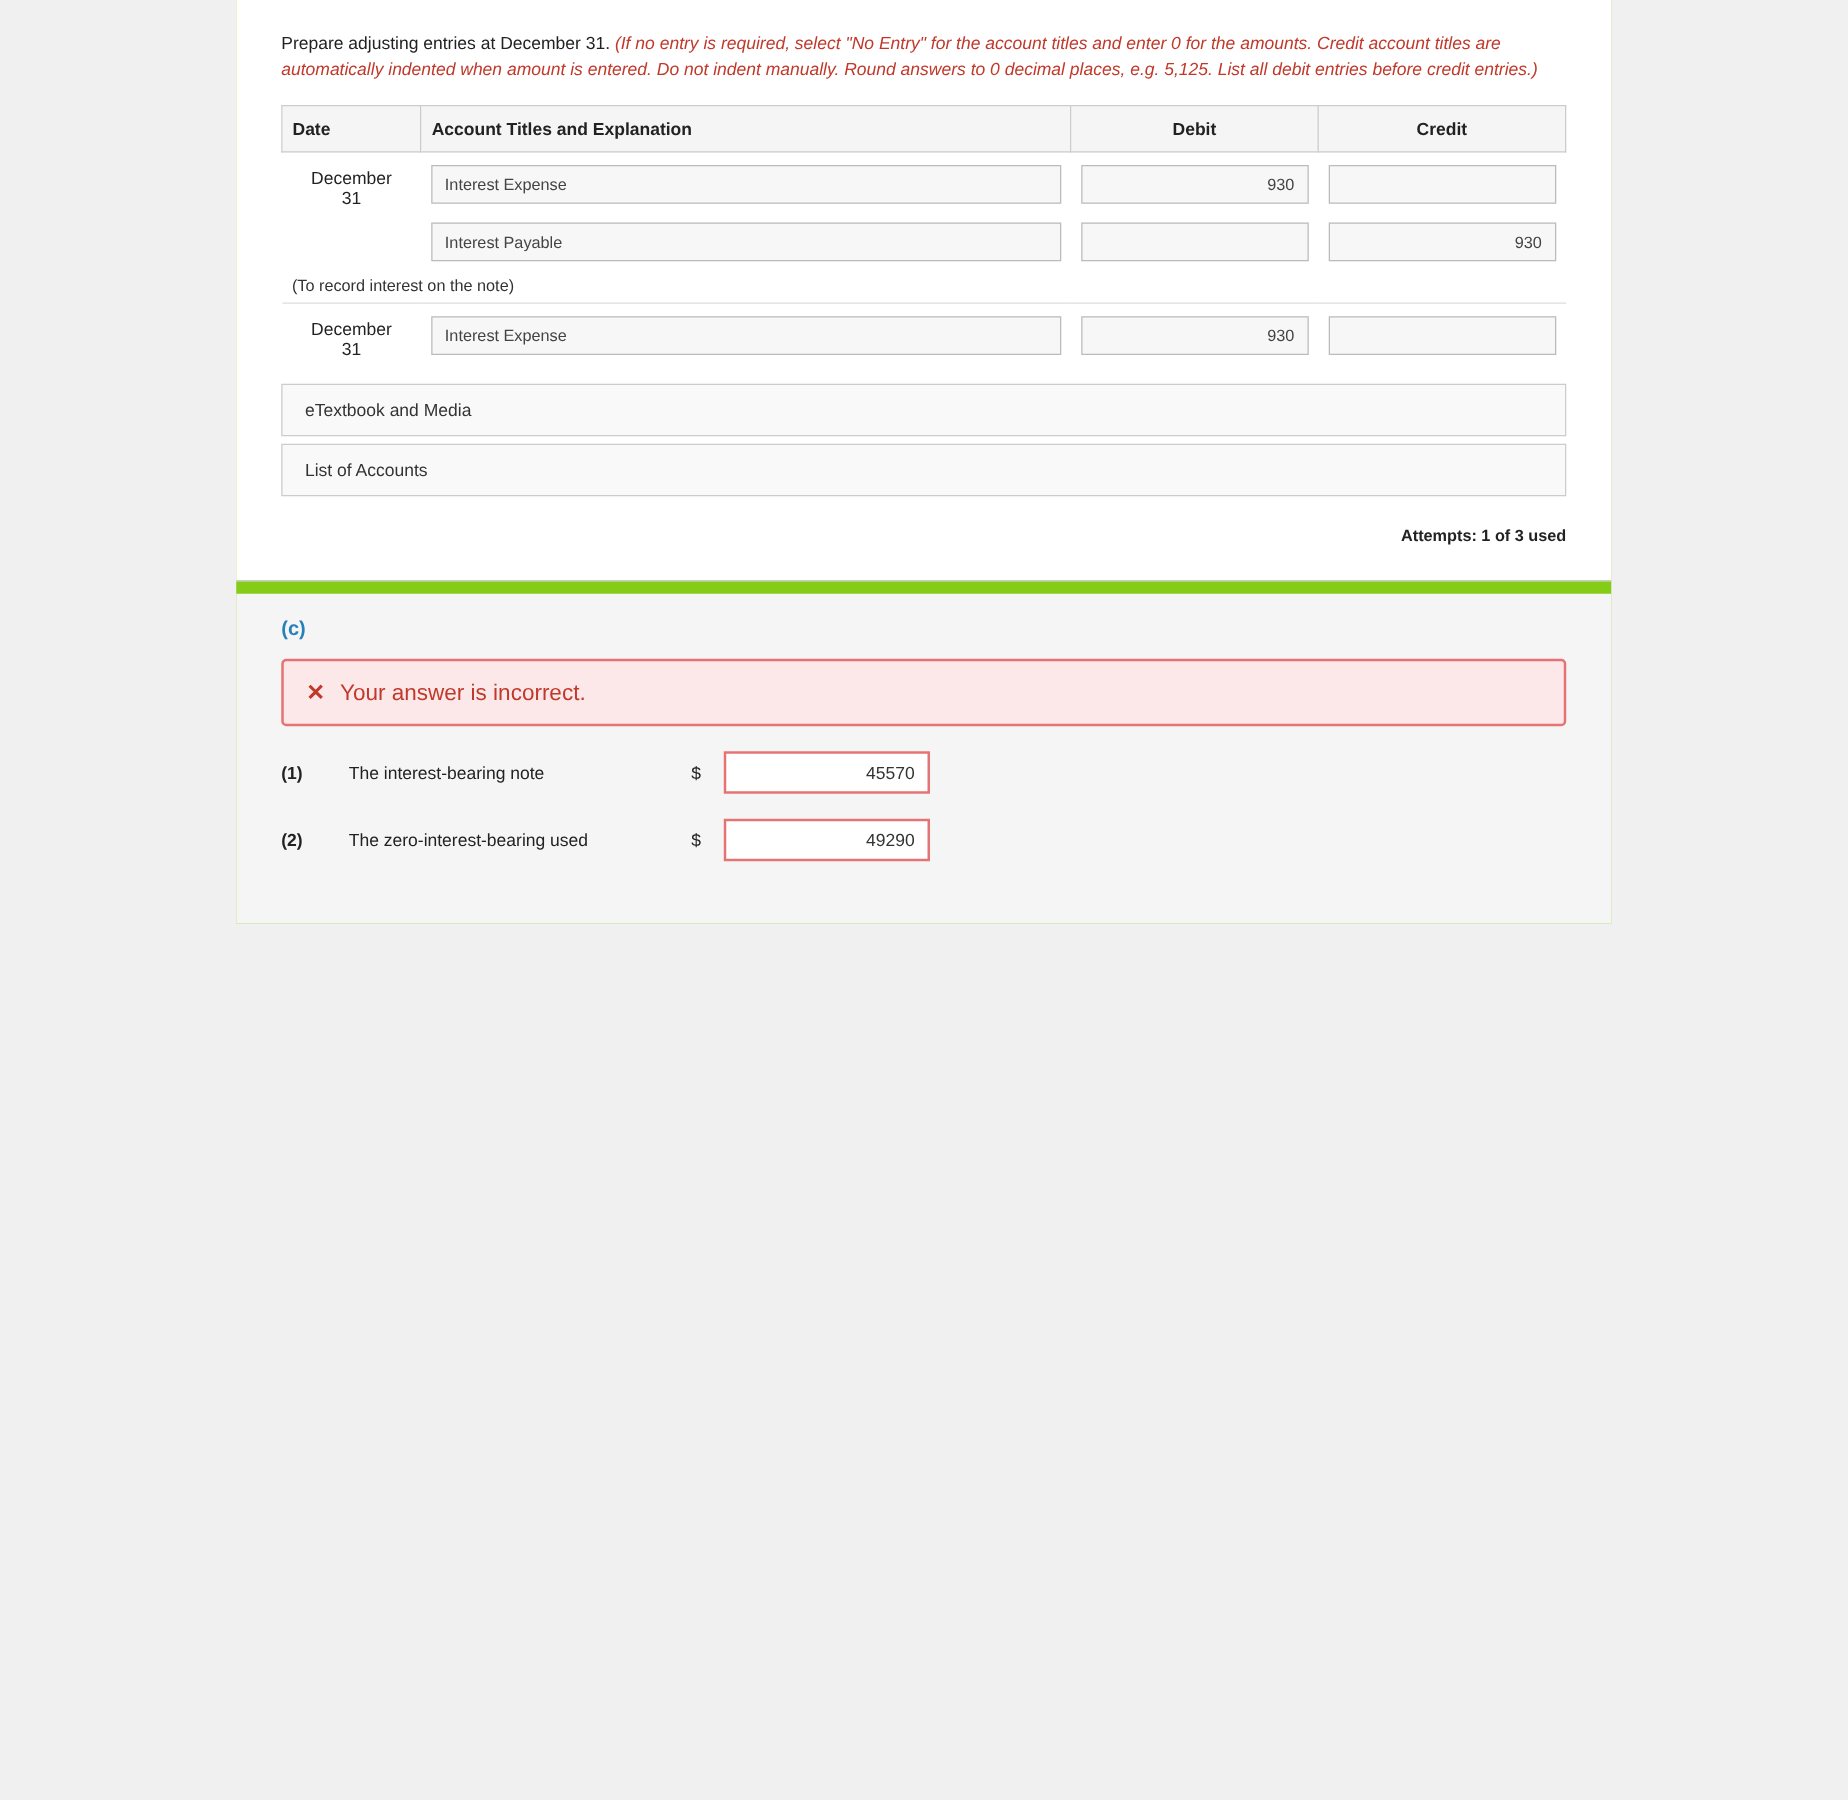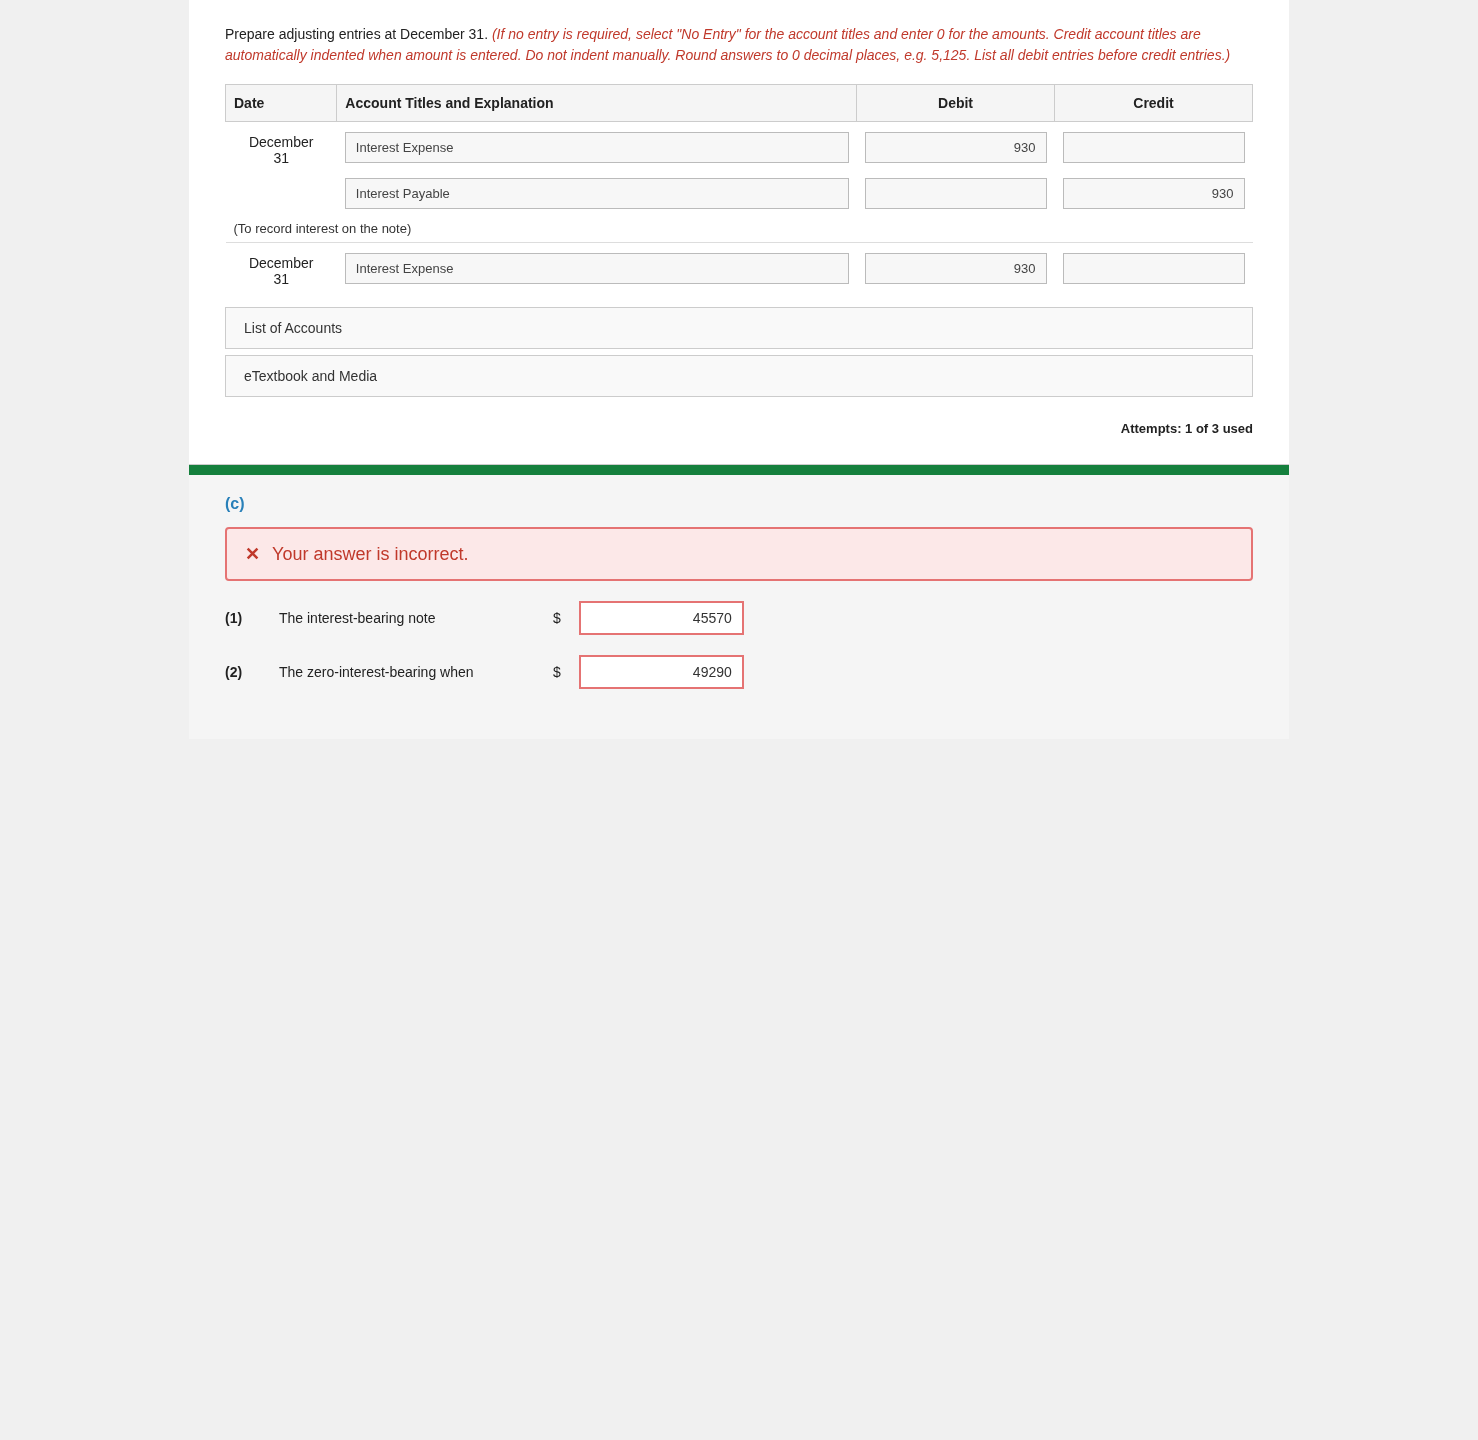--- a/index.html
+++ b/index.html
@@ -5,21 +5,21 @@
     * { box-sizing: border-box; margin: 0; padding: 0; }
     body {
       font-family: Arial, sans-serif;
       font-size: 14px;
       background: #f0f0f0;
       color: #222;
     }
     .page-wrapper {
       max-width: 1100px;
       margin: 0 auto;
-      background: #15803d;
+      background: #84cc16;
     }
 
     
     .section-b {
       background: #fff;
       padding: 24px 36px 20px 36px;
       border-bottom: 1px solid #ccc;
     }
     .instructions {
       margin-bottom: 18px;
@@ -218,22 +218,22 @@
           <tr class="entry-group">
             <td class="date-cell" style="white-space: pre-line;">December
 31</td>
             <td class="account-cell"><input type="text" class="input-account" value="Interest Expense" style=""></td>
             <td class="debit-cell"><input type="text" class="input-amount" value="930" style=""></td>
             <td class="credit-cell"><input type="text" class="input-amount" style=""></td>
           </tr>
         </tbody>
     </table>
 
+    <div class="resource-bar">eTextbook and Media</div>
     <div class="resource-bar">List of Accounts</div>
-    <div class="resource-bar">eTextbook and Media</div>
 
     <div class="attempts-text">Attempts: 1 of 3 used</div>
   </div>
 
   <div class="section-c">
     <div class="section-label">(c)</div>
 
     <div class="error-box">
       <span class="error-x">✕</span>
       <span class="error-msg">Your answer is incorrect.</span>
@@ -242,20 +242,20 @@
 
     <div id="compute-rows">
         <div class="compute-row">
           <span class="compute-num">(1)</span>
           <span class="compute-label">The interest-bearing note</span>
           <span class="dollar-sign">$</span>
           <input type="text" class="input-compute" value="45570" style="">
         </div>
         <div class="compute-row">
           <span class="compute-num">(2)</span>
-          <span class="compute-label">The zero-interest-bearing when</span>
+          <span class="compute-label">The zero-interest-bearing used</span>
           <span class="dollar-sign">$</span>
           <input type="text" class="input-compute" value="49290" style="">
         </div>
       </div>
   </div>
 
 </div>
 
 </body></html>

